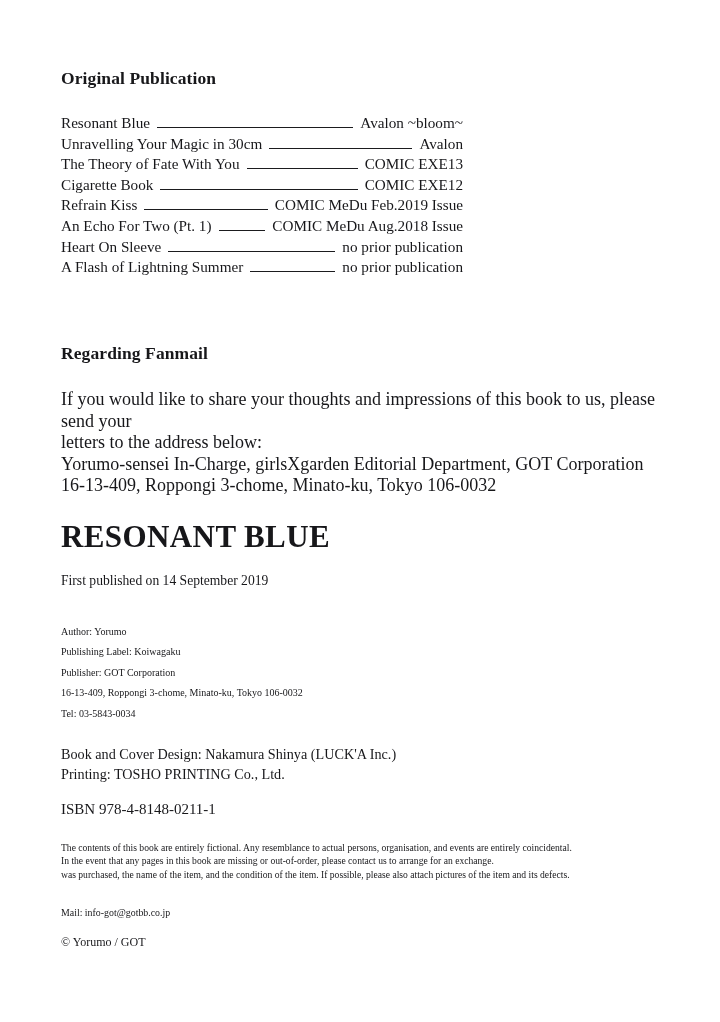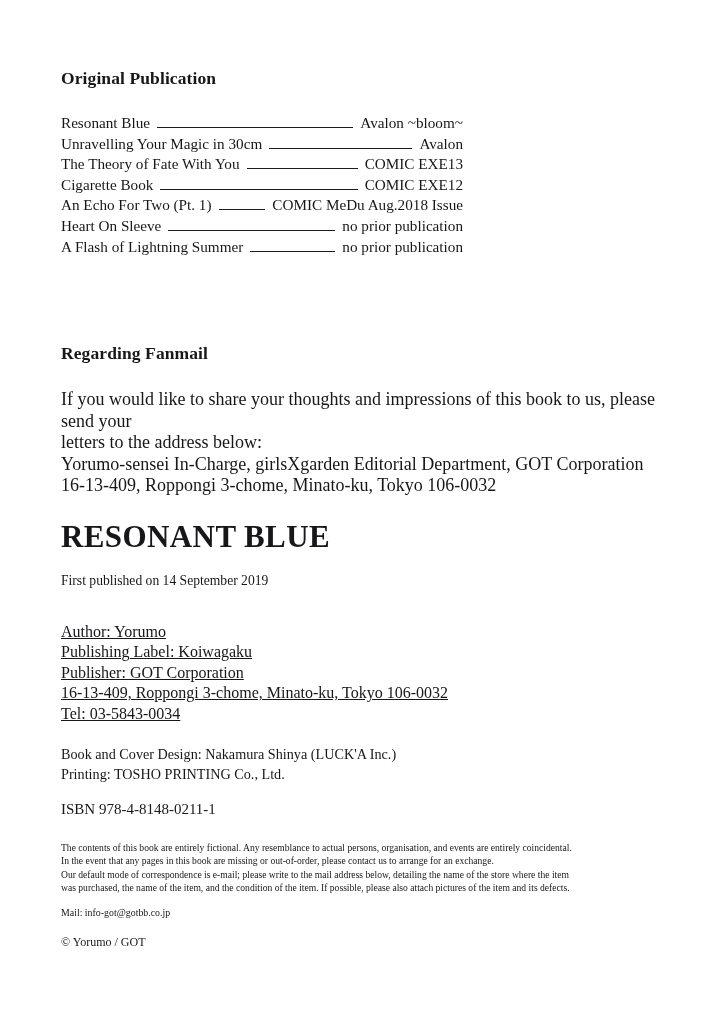--- a/index.html
+++ b/index.html
@@ -94,23 +94,22 @@
     font-size: 13.6px;
     line-height: 18px;
   }
 
   
   .sec-credits {
     position: absolute;
     left: 61px;
     top: 622px;
     width: 600px;
-    font-size: 16px;
+    font-size: 10px;
     line-height: 20.4px;
-    text-decoration: underline;
   }
   .sec-credits div { margin: 0; }
 
   .sec-design {
     position: absolute;
     left: 61px;
     top: 744px;
     width: 600px;
     font-size: 14.2px;
     line-height: 20.4px;
@@ -177,20 +176,25 @@
         <span class="pub-rule"></span>
         <span class="pub-source">COMIC EXE13</span>
       </div>
 
       <div class="pub-row">
         <span class="pub-title">Cigarette Book</span>
         <span class="pub-rule"></span>
         <span class="pub-source">COMIC EXE12</span>
       </div>
 
+      <div class="pub-row">
+        <span class="pub-title">Refrain Kiss</span>
+        <span class="pub-rule"></span>
+        <span class="pub-source">COMIC MeDu Feb.2019 Issue</span>
+      </div>
 
       <div class="pub-row">
         <span class="pub-title">An Echo For Two (Pt. 1)</span>
         <span class="pub-rule"></span>
         <span class="pub-source">COMIC MeDu Aug.2018 Issue</span>
       </div>
 
 
       <div class="pub-row">
         <span class="pub-title">Heart On Sleeve</span>
@@ -235,20 +239,19 @@
     <div>Printing: TOSHO PRINTING Co., Ltd.</div>
   </section>
 
   <section class="sec-isbn">
     <div>ISBN 978-4-8148-0211-1</div>
   </section>
 
   <section class="sec-fineprint">
     <div>The contents of this book are entirely fictional. Any resemblance to actual persons, organisation, and events are entirely coincidental.</div>
     <div>In the event that any pages in this book are missing or out-of-order, please contact us to arrange for an exchange.</div>
-    <div>Our default mode of correspondence is e-mail; please write to the mail address below, detailing the name of the store where the item</div>
     <div>was purchased, the name of the item, and the condition of the item. If possible, please also attach pictures of the item and its defects.</div>
   </section>
 
   <div class="sec-mail">Mail: info-got@gotbb.co.jp</div>
   <div class="sec-copyright">© Yorumo / GOT</div>
 
 </div>
 
 </body></html>

